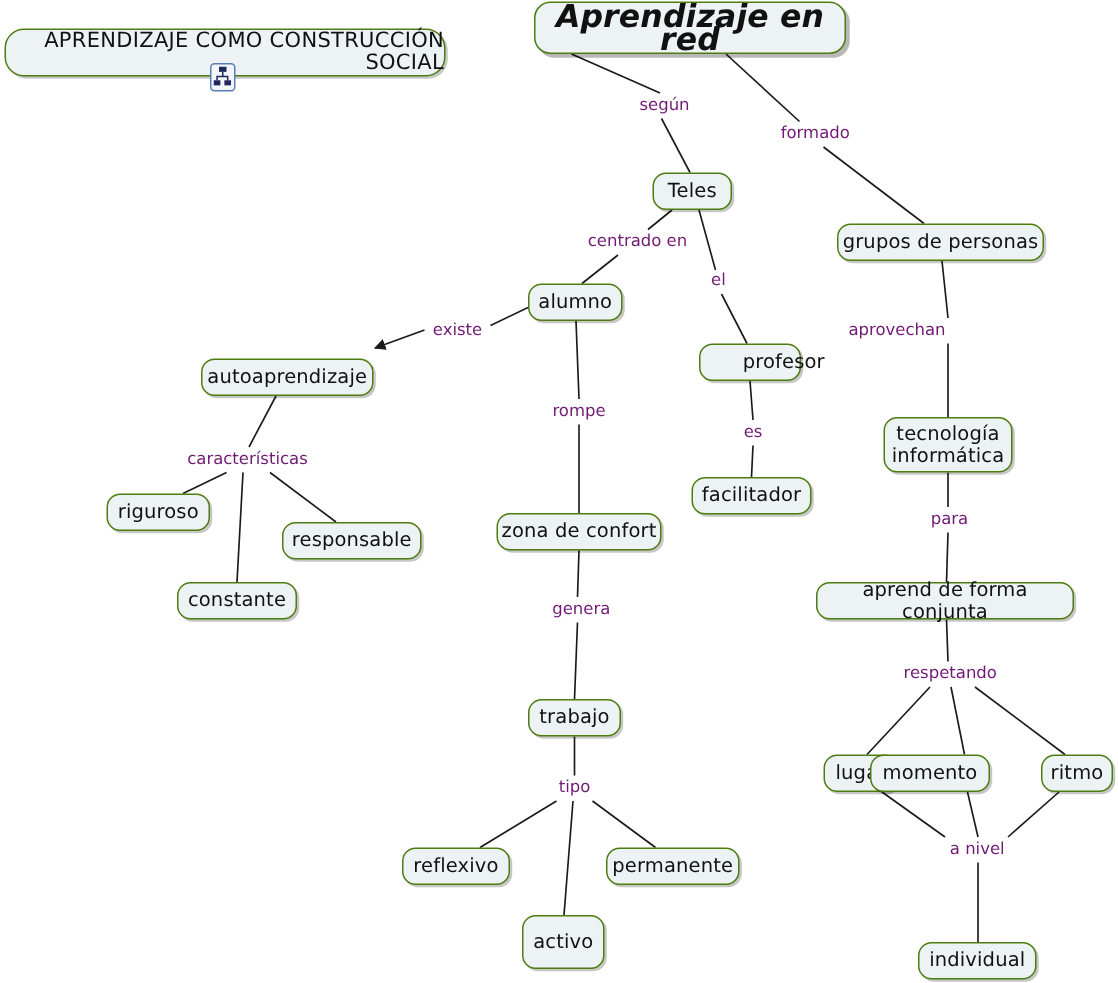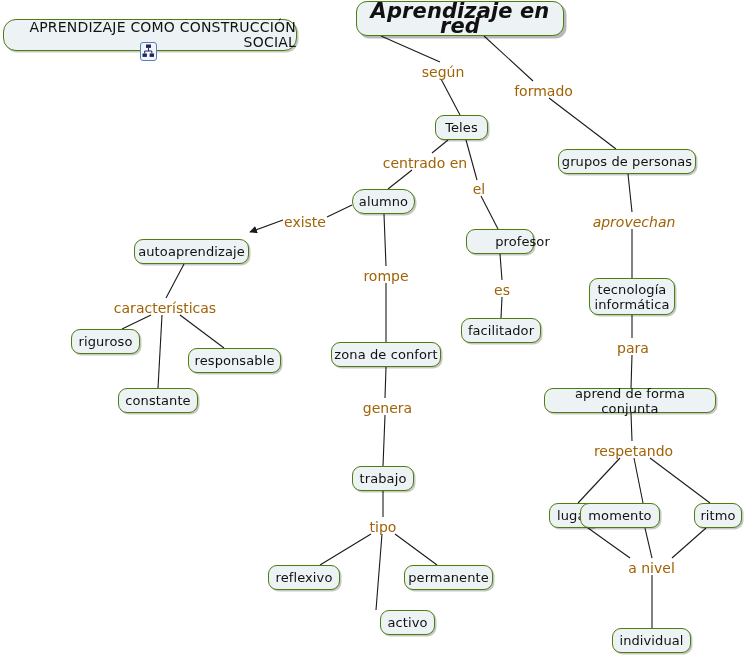--- a/index.html
+++ b/index.html
@@ -54,25 +54,25 @@
   .node.header {
     font-size: 14px;
     border-radius: 13px;
     letter-spacing: 0.2px;
     text-align: right;
   }
   .link-label {
     position: absolute;
     box-sizing: border-box;
     display: flex;
-    align-items: flex-end;
+    align-items: flex-start;
     justify-content: center;
     text-align: center;
-    color: #a16207;
-    font-size: 14px;
+    color: #701a75;
+    font-size: 11px;
     line-height: 14px;
     background: transparent;
     white-space: nowrap;
   }
   .map-icon {
     position: absolute;
     width: 17px;
     height: 19px;
     box-sizing: border-box;
     border: 1px solid #5a7fb8;
@@ -133,57 +133,57 @@
         <line x1="706" y1="528" x2="672" y2="558" stroke="#1a1a1a" stroke-width="1.1"></line>
         <line x1="652" y1="575" x2="652" y2="628" stroke="#1a1a1a" stroke-width="1.1"></line>
       </g>
   </svg>
 
   <div id="nodes-group">
       <div class="node header" style="left: 3px; top: 19px; width: 294px; height: 32px;"><span>APRENDIZAJE COMO CONSTRUCCIÓN SOCIAL</span></div>
       <div class="node title" style="left: 356px; top: 1px; width: 208px; height: 35px;"><span>Aprendizaje en red</span></div>
       <div class="node" style="left: 435px; top: 115px; width: 53px; height: 25px;"><span>Teles</span></div>
       <div class="node" style="left: 558px; top: 149px; width: 138px; height: 25px;"><span>grupos de personas</span></div>
-      <div class="node" style="left: 352px; top: 189px; width: 63px; height: 25px; border-radius: 12px;"><span>alumno</span></div>
+      <div class="node" style="left: 352px; top: 189px; width: 63px; height: 25px;"><span>alumno</span></div>
       <div class="node" style="left: 466px; top: 229px; width: 68px; height: 25px; padding-left: 45px;"><span>profesor</span></div>
       <div class="node" style="left: 134px; top: 239px; width: 115px; height: 25px;"><span>autoaprendizaje</span></div>
       <div class="node" style="left: 589px; top: 278px; width: 86px; height: 37px;"><span>tecnología
 informática</span></div>
       <div class="node" style="left: 461px; top: 318px; width: 80px; height: 25px;"><span>facilitador</span></div>
       <div class="node" style="left: 71px; top: 329px; width: 69px; height: 25px; align-items: center;"><span>riguroso</span></div>
       <div class="node" style="left: 188px; top: 348px; width: 93px; height: 25px;"><span>responsable</span></div>
       <div class="node" style="left: 331px; top: 342px; width: 110px; height: 25px;"><span>zona de confort</span></div>
       <div class="node" style="left: 118px; top: 388px; width: 80px; height: 25px;"><span>constante</span></div>
       <div class="node" style="left: 544px; top: 388px; width: 172px; height: 25px;"><span>aprend de forma conjunta</span></div>
       <div class="node" style="left: 352px; top: 466px; width: 62px; height: 25px;"><span>trabajo</span></div>
       <div class="node" style="left: 549px; top: 503px; width: 50px; height: 25px;"><span>lugar</span></div>
       <div class="node" style="left: 580px; top: 503px; width: 80px; height: 25px;"><span>momento</span></div>
       <div class="node" style="left: 694px; top: 503px; width: 48px; height: 25px;"><span>ritmo</span></div>
       <div class="node" style="left: 268px; top: 565px; width: 72px; height: 25px;"><span>reflexivo</span></div>
       <div class="node" style="left: 404px; top: 565px; width: 89px; height: 25px;"><span>permanente</span></div>
-      <div class="node" style="left: 348px; top: 610px; width: 55px; height: 25px; margin-left: 32px;"><span>activo</span></div>
+      <div class="node" style="left: 348px; top: 610px; width: 55px; height: 36px;"><span>activo</span></div>
       <div class="node" style="left: 612px; top: 628px; width: 79px; height: 25px;"><span>individual</span></div>
     </div>
   <div id="labels-group">
       <div class="link-label" style="left: 418px; top: 63px; width: 50px; height: 16px;">
         <span>según</span>
       </div>
       <div class="link-label" style="left: 512px; top: 82px; width: 63px; height: 16px;">
         <span>formado</span>
       </div>
       <div class="link-label" style="left: 385px; top: 154px; width: 80px; height: 16px;">
         <span>centrado en</span>
       </div>
       <div class="link-label" style="left: 471px; top: 180px; width: 16px; height: 16px;">
         <span>el</span>
       </div>
       <div class="link-label" style="left: 283px; top: 213px; width: 44px; height: 16px;">
         <span>existe</span>
       </div>
-      <div class="link-label" style="left: 595px; top: 213px; width: 78px; height: 16px; font-style: italic;">
+      <div class="link-label" style="left: 559px; top: 213px; width: 78px; height: 16px;">
         <span>aprovechan</span>
       </div>
       <div class="link-label" style="left: 364px; top: 267px; width: 44px; height: 16px;">
         <span>rompe</span>
       </div>
       <div class="link-label" style="left: 119px; top: 299px; width: 92px; height: 16px;">
         <span>características</span>
       </div>
       <div class="link-label" style="left: 493px; top: 281px; width: 18px; height: 16px;">
         <span>es</span>

